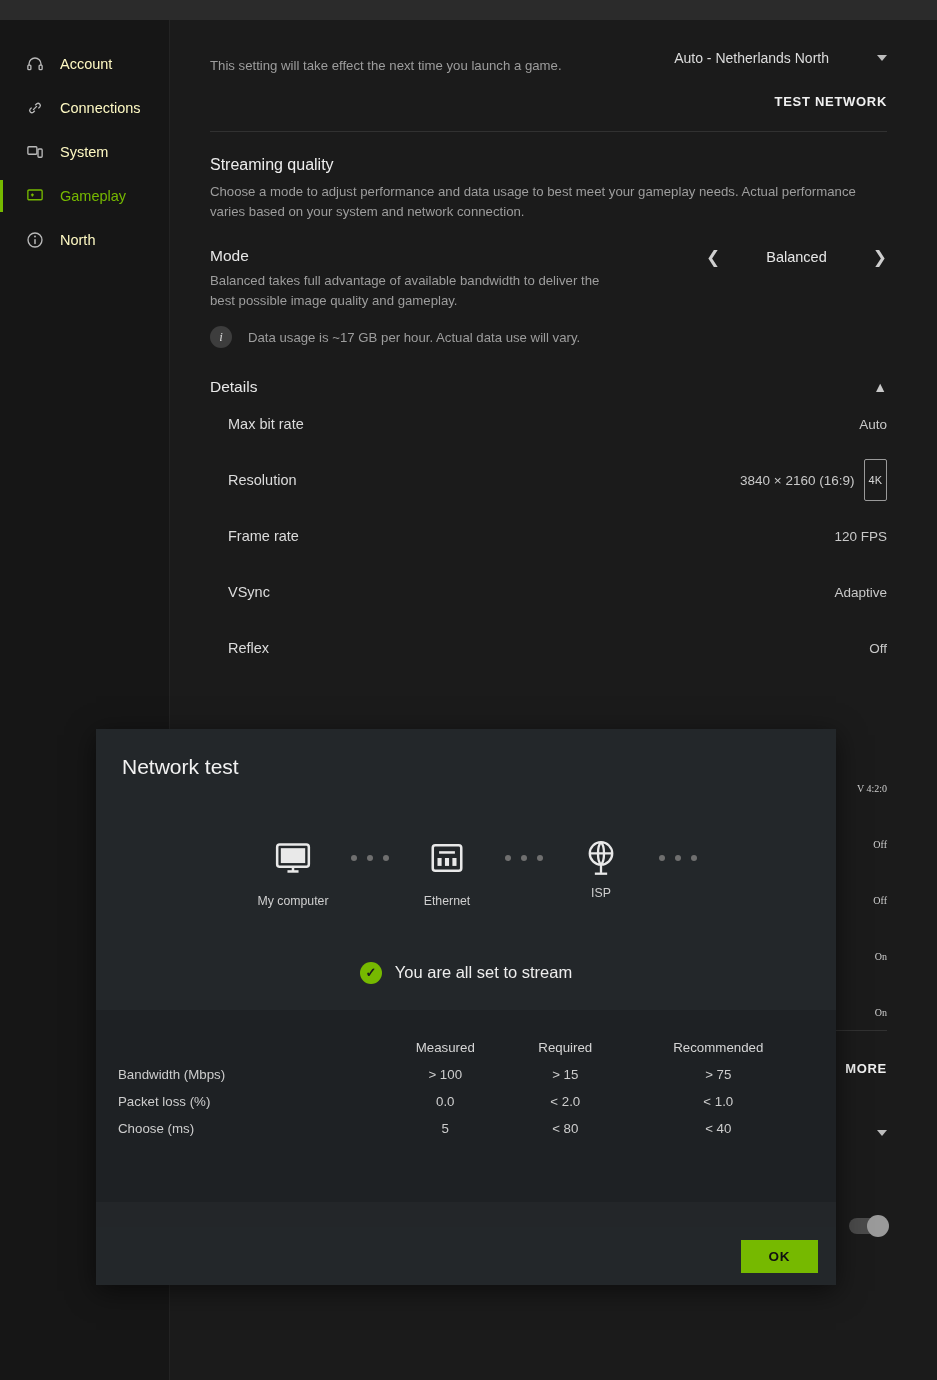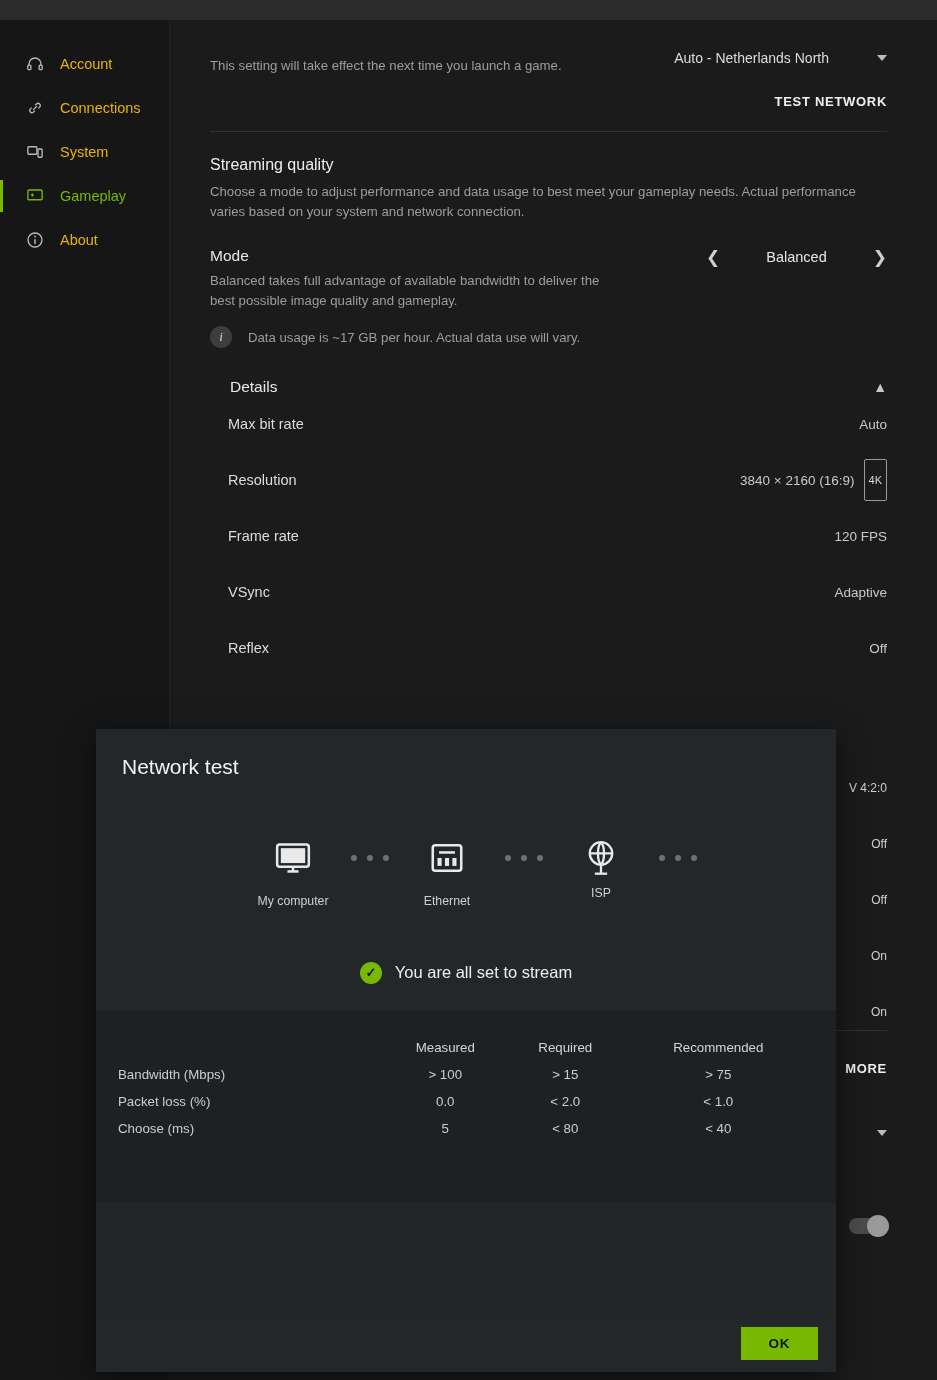--- a/index.html
+++ b/index.html
@@ -25,21 +25,21 @@
     position: absolute; top: 20px; left: 0; width: 170px; bottom: 0;
     background: #161616;
     border-right: 1px solid #232323;
     padding-top: 22px;
   }
   .nav-item {
     position: relative;
     display: flex; align-items: center;
     height: 44px;
     padding-left: 24px;
-    color: #eab308;
+    color: #fef9c3;
     font-size: 14.5px;
     cursor: pointer;
   }
   .nav-item .ico {
     width: 22px; height: 22px; margin-right: 14px;
     display: flex; align-items: center; justify-content: center;
     color: #b9b9b9;
   }
   .nav-item.active { color: #76b900; }
   .nav-item.active .ico { color: #76b900; }
@@ -81,21 +81,21 @@
   .mode-pick { display: flex; align-items: center; gap: 46px; color: #e6e6e6; font-size: 14.5px; }
   .arrow { color: #cfcfcf; font-size: 17px; cursor: pointer; }
   .info-line { display: flex; align-items: center; gap: 16px; margin-top: 16px; color: #9d9d9d; font-size: 13.2px; }
   .info-circle {
     width: 22px; height: 22px; border-radius: 50%; background: #3d3d3d;
     color: #d8d8d8; font-size: 13px; display: flex; align-items: center; justify-content: center;
     font-family: "Liberation Serif", serif; font-style: italic;
   }
   .details-head {
     display: flex; align-items: center; justify-content: space-between;
-    margin-top: 30px; color: #e8e8e8; font-size: 15.5px; cursor: pointer; margin-left: 20px;
+    margin-top: 30px; color: #e8e8e8; font-size: 15.5px; cursor: pointer;
   }
   .chev-up { color: #c9c9c9; font-size: 14px; }
   .detail-row {
     display: flex; align-items: center; justify-content: space-between;
     height: 56px; padding-left: 18px;
     color: #dcdcdc; font-size: 14.5px;
   }
   .detail-val { color: #c9c9c9; font-size: 13.5px; display: flex; align-items: center; gap: 9px; }
   .badge-4k {
     border: 1px solid #9a9a9a; color: #d8d8d8; font-size: 11px;
@@ -108,21 +108,21 @@
     width: 38px; height: 16px; border-radius: 9px; background: #4a4a4a; position: relative;
   }
   .toggle .knob {
     position: absolute; top: -3px; right: -2px; width: 22px; height: 22px;
     border-radius: 50%; background: #9a9a9a;
   }
   .bottom-desc { color: #9d9d9d; font-size: 13.2px; line-height: 1.55; }
 
   
   .modal {
-    position: absolute; left: 96px; top: 729px; width: 740px; height: 643px;
+    position: absolute; left: 96px; top: 729px; width: 740px; height: 556px;
     background: #232629;
     box-shadow: 0 6px 26px rgba(0,0,0,.55);
   }
   .modal-head {
     padding: 26px 26px 0 26px;
   }
   .modal-title { color: #f2f2f2; font-size: 21px; }
   .modal-upper { background: #23272a; padding-bottom: 26px; }
   .diagram {
     display: flex; align-items: flex-start; justify-content: center;
@@ -154,21 +154,21 @@
   th.l, td.l { text-align: left; }
   .modal-foot {
     position: absolute; left: 0; right: 0; bottom: 0; height: 58px;
     background: #23272a; display: flex; align-items: center; justify-content: flex-end;
     padding-right: 18px;
   }
   .ok-btn {
     background: #76b900; color: #111; font-size: 13.5px; font-weight: bold;
     letter-spacing: .6px; padding: 9px 28px; border: none; cursor: pointer;
   }
-  .clip-fade { color: #cfcfcf; font-size: 12px; }
+  .clip-fade { color: #cfcfcf; font-size: 10px; font-family: Liberation Serif, serif; }
   .right-col-vals { position: absolute; right: 50px; }
 </style>
 </head>
 <body>
 
 <div id="app">
 
   <div class="topbar"></div>
 
   <div class="sidebar">
@@ -216,21 +216,21 @@
     </div>
 
     <div class="nav-item">
       <span class="ico">
         <svg width="18" height="18" viewBox="0 0 24 24" fill="currentColor">
           <circle cx="12" cy="12" r="9.3" fill="none" stroke="currentColor" stroke-width="1.8"></circle>
           <rect x="11" y="10.5" width="2" height="7" rx="1"></rect>
           <circle cx="12" cy="7.4" r="1.25"></circle>
         </svg>
       </span>
-      <span>About</span>
+      <span>North</span>
     </div>
   </div>
 
   <div class="main">
     <div class="content">
 
       <div class="flexrow">
         <div>
           <div class="row-sub">This setting will take effect the next time you launch a game.</div>
         </div>

